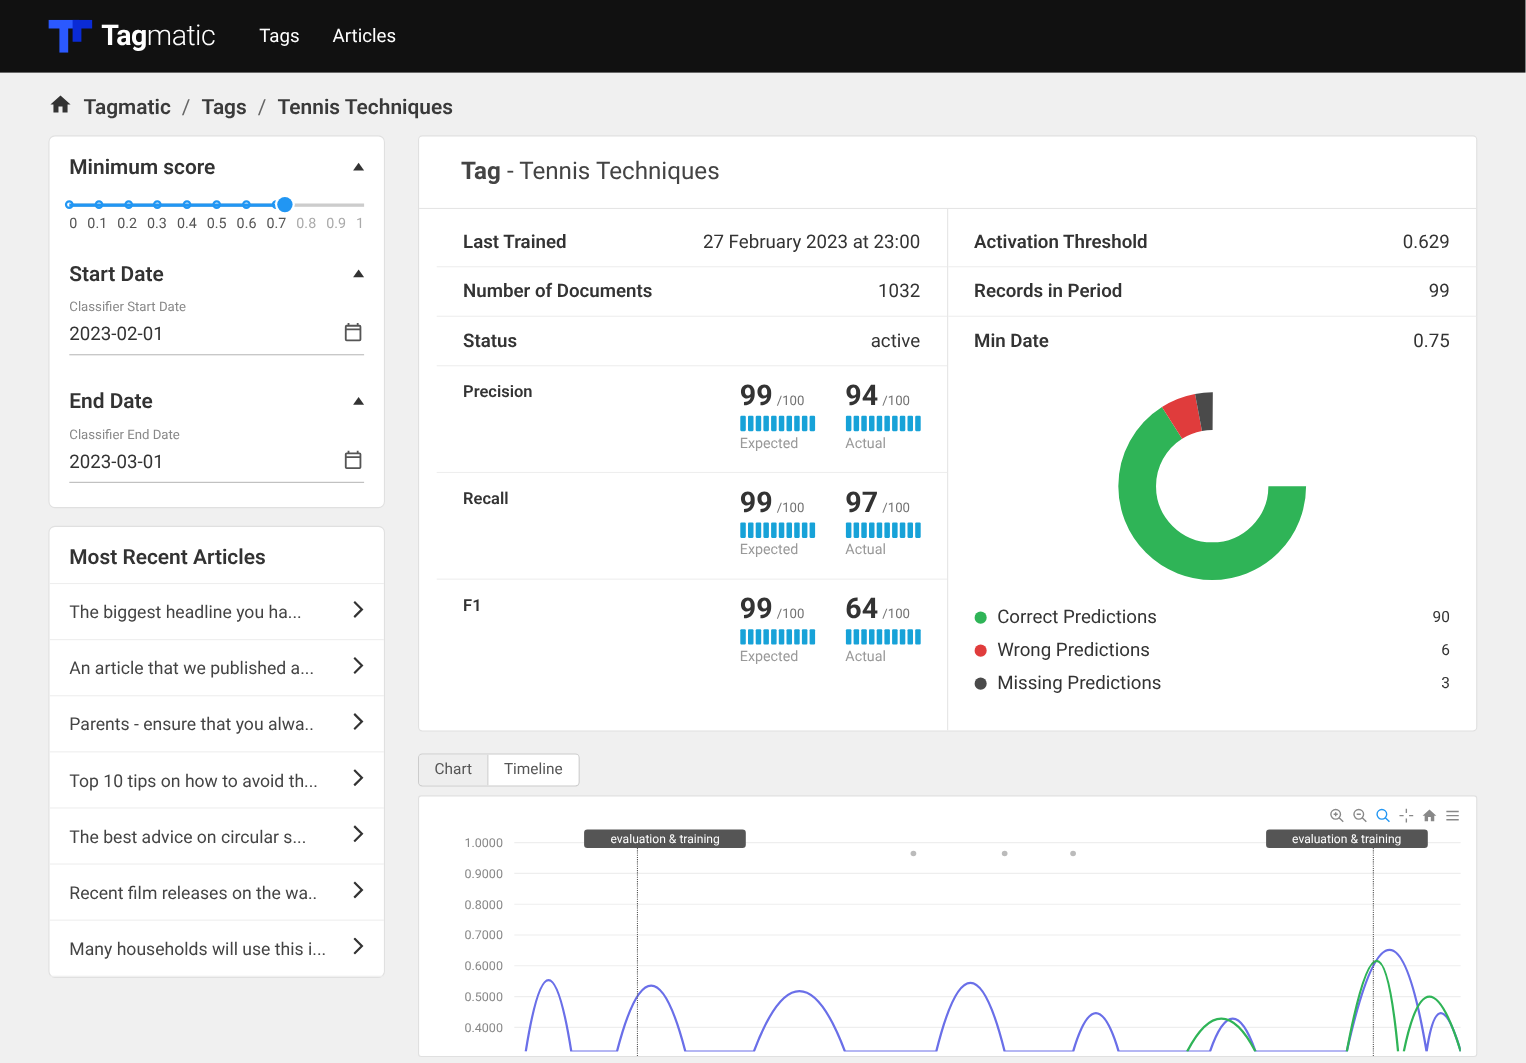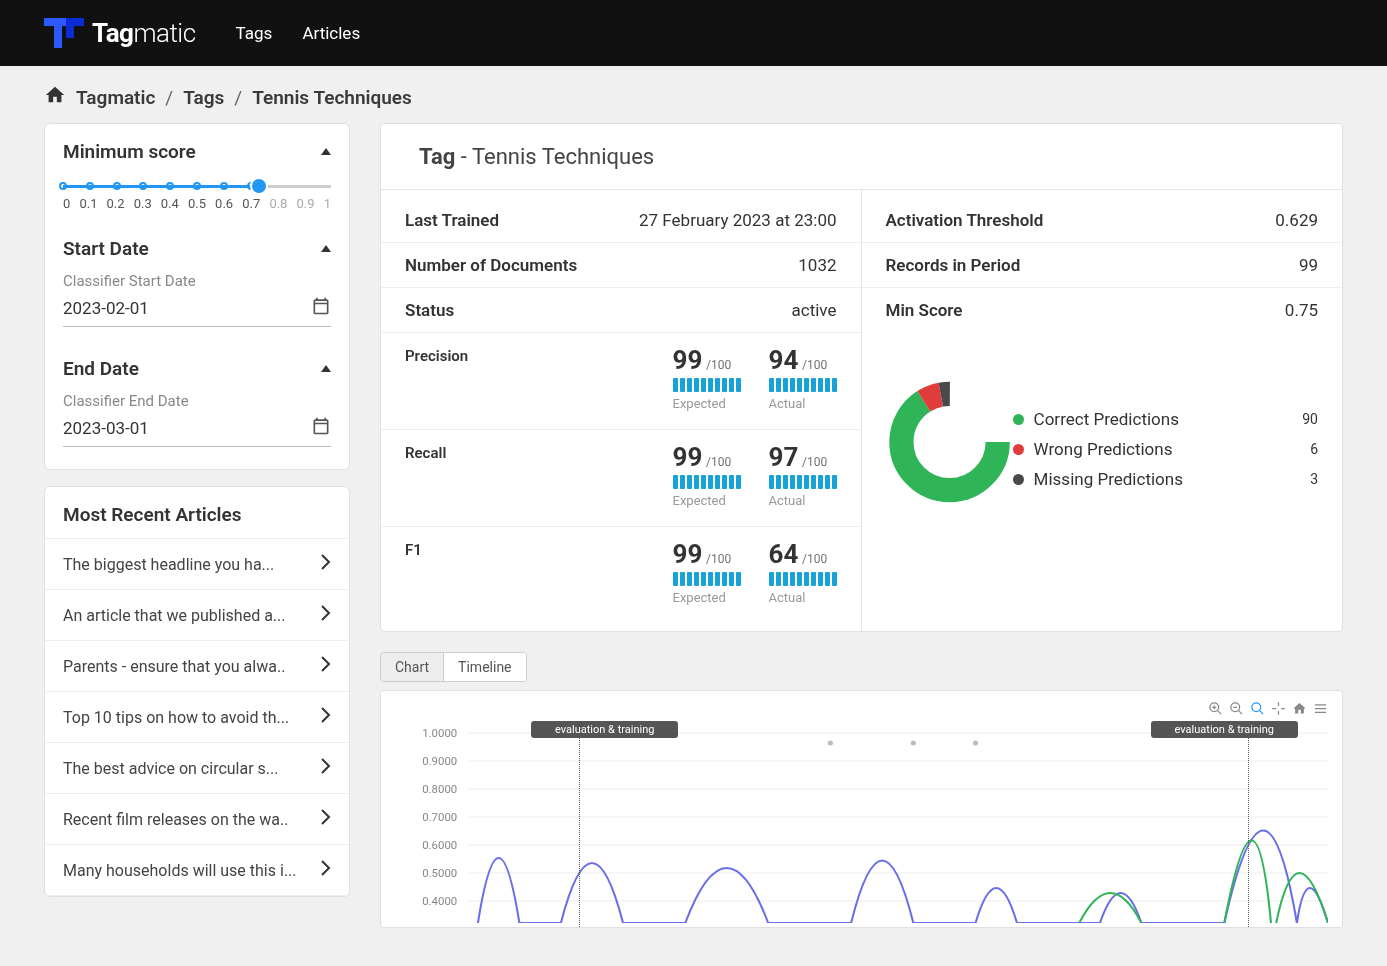--- a/index.html
+++ b/index.html
@@ -33,56 +33,56 @@
 
 .slider-wrap { position: relative; margin-top: 6px; }
 .slider-track { height: 3px; background: #ccc; position: relative; margin: 10px 0 8px; }
 .slider-fill { position: absolute; left: 0; height: 3px; background: #2196f3; width: 73%; top:0; }
 .slider-thumb { position: absolute; width: 14px; height: 14px; background: #2196f3; border-radius: 50%; top: -6px; left: 73%; transform: translateX(-50%); box-shadow: 0 0 0 2px #fff; }
 .slider-tick { position: absolute; top: -3px; width: 8px; height: 8px; background: #fff; border: 2px solid #2196f3; border-radius: 50%; transform: translateX(-50%); }
 .slider-labels { display: flex; justify-content: space-between; font-size: 13px; color: #555; margin-top: 6px; }
 .slider-labels span:nth-child(n+9) { color: #aaa; }
 
 
-.field-label { font-size: 15px; color: #888; margin-bottom: 2px; }
+.field-label { font-size: 12px; color: #888; margin-bottom: 2px; }
 .date-field { display: flex; align-items: center; justify-content: space-between; border-bottom: 1px solid #bbb; padding: 4px 0 6px; margin-bottom: 4px; }
 .date-val { font-size: 17px; color: #333; }
 .calendar-icon svg { width: 20px; height: 20px; fill: #555; }
 
 
 .article-list { border-top: 1px solid #eee; }
 .article-row { display: flex; align-items: center; justify-content: space-between; padding: 15px 18px; border-bottom: 1px solid #eee; cursor: pointer; }
 .article-row span { font-size: 16px; color: #444; overflow: hidden; text-overflow: ellipsis; white-space: nowrap; max-width: 240px; }
 .chev svg { width: 10px; height: 16px; fill: #333; }
 
 
 .main { flex: 1; }
 .card { background: #fff; border: 1px solid #e0e0e0; border-radius: 4px; }
 .card-header { padding: 20px 38px; border-bottom: 1px solid #e5e5e5; font-size: 22px; color: #444; }
 .card-header b { font-weight: 700; }
 .stats-grid { display: grid; grid-template-columns: 1fr 1fr; }
 .stats-col { padding: 8px 0; }
-.stats-col:first-child { border-right: 1px solid #e5e5e5; }
+.stats-col:first-child { border-right: 1px solid #e5e5e5; padding-left: 16px; }
 .stat-row { display: flex; justify-content: space-between; padding: 12px 24px; font-size: 17px; color: #333; align-items: flex-start; }
 .stat-row + .stat-row { border-top: 1px solid #eee; }
 .stat-label { font-weight: 600; }
 .stat-val { font-weight: 400; }
 
 .metric-row { border-top: 1px solid #eee; padding: 14px 24px 18px; display: flex; justify-content: space-between; }
 .metric-cols { display: flex; gap: 28px; }
 .metric-block { }
 .metric-num { font-size: 26px; font-weight: 700; color: #333; line-height: 1; }
 .metric-denom { font-size: 12px; color: #737373; font-weight: 400; }
 .bars { display: flex; gap: 2px; margin: 5px 0 4px; }
 .bars span { width: 5px; height: 14px; background: #17a2d8; border-radius: 1px; }
 .metric-sub { font-size: 13px; color: #999; }
 
 
 .donut-area { padding: 20px 24px 20px; }
-.donut-wrap { display: flex; flex-direction: row; align-items: center; }
+.donut-wrap { display: flex; flex-direction: column; align-items: center; }
 .donut { width: 180px; height: 180px; }
 .legend { width: 100%; margin-top: 14px; }
 .legend-row { display: flex; align-items: center; gap: 10px; padding: 5px 0; font-size: 17px; }
 .legend-dot { width: 11px; height: 11px; border-radius: 50%; flex-shrink:0; }
 .legend-label { flex: 1; }
 .legend-val { font-weight: 400; font-size: 14px; }
 
 
 .tab-strip { margin: 20px 0 8px; display: inline-flex; border: 1px solid #ccc; border-radius: 4px; overflow: hidden; font-size: 14px; }
 .tab { padding: 6px 14px; background: #fff; cursor: pointer; color: #555; }
@@ -385,21 +385,21 @@
           <div id="stats-right">
               <div class="stat-row">
                 <span class="stat-label">Activation Threshold</span>
                 <span class="stat-val">0.629</span>
               </div>
               <div class="stat-row">
                 <span class="stat-label">Records in Period</span>
                 <span class="stat-val">99</span>
               </div>
               <div class="stat-row">
-                <span class="stat-label">Min Score</span>
+                <span class="stat-label">Min Date</span>
                 <span class="stat-val">0.75</span>
               </div>
             </div>
           <div class="donut-area">
             <div class="donut-wrap">
               <svg class="donut" viewBox="0 0 42 42">
                 <circle cx="21" cy="21" r="15.9155" fill="none" stroke="#2fb457" stroke-width="8" stroke-dasharray="90.9 100" stroke-dashoffset="25"></circle>
                 <circle cx="21" cy="21" r="15.9155" fill="none" stroke="#e03c3c" stroke-width="8" stroke-dasharray="6.06 100" stroke-dashoffset="-65.9"></circle>
                 <circle cx="21" cy="21" r="15.9155" fill="none" stroke="#4a4a4a" stroke-width="8" stroke-dasharray="3.03 100" stroke-dashoffset="-71.96"></circle>
               </svg>

